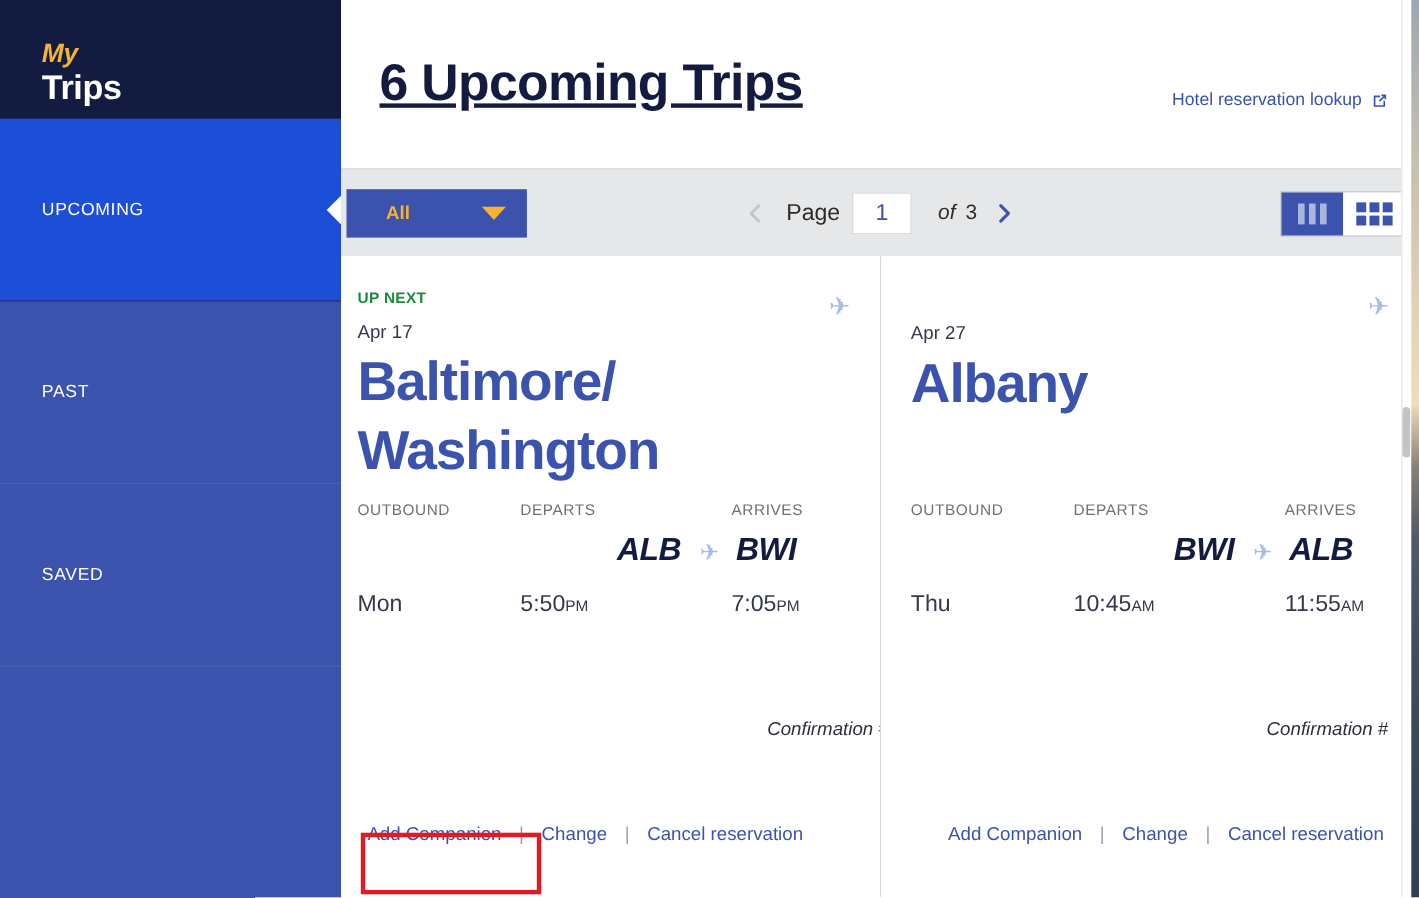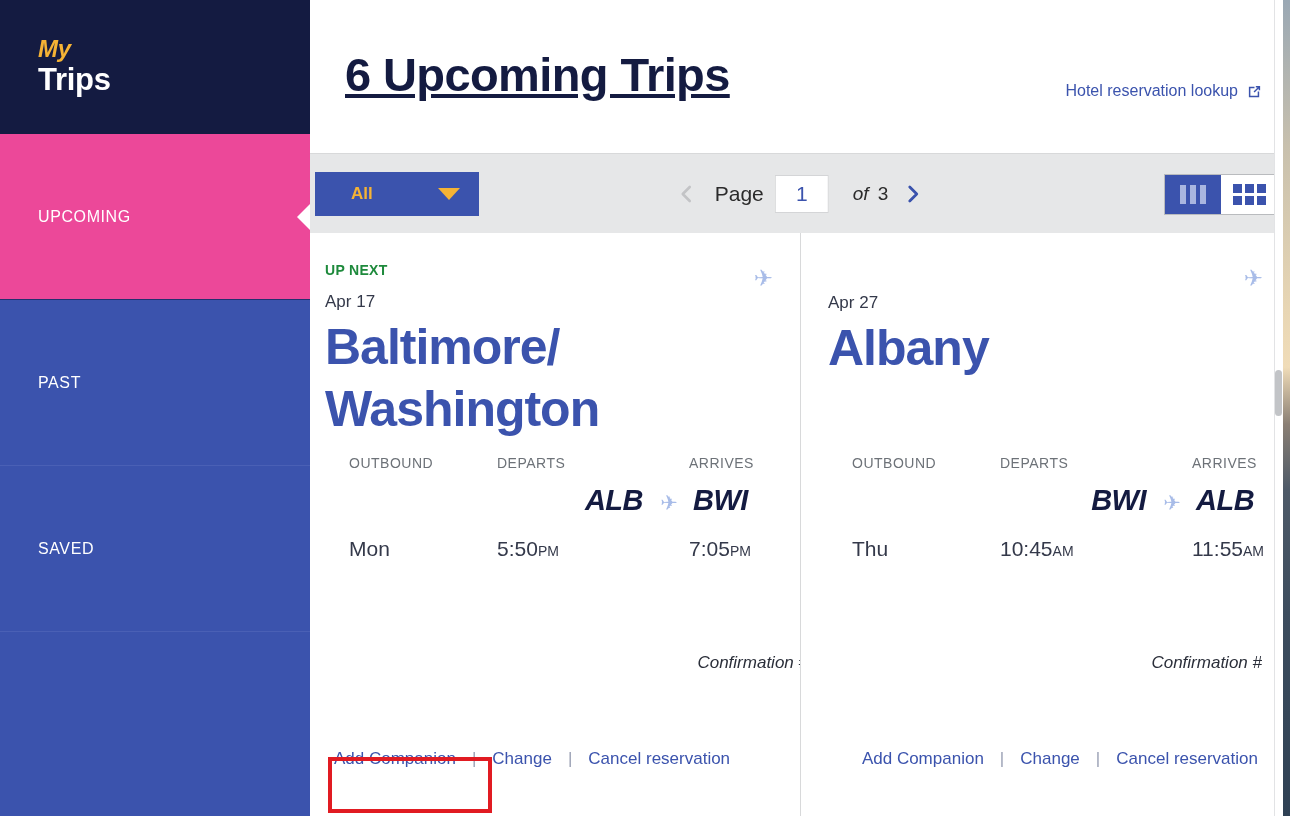--- a/index.html
+++ b/index.html
@@ -19,21 +19,21 @@
   
   .sidebar {
     width: 310px;
     height: 816px;
     flex: 0 0 310px;
     background: #3b53ad;
     position: relative;
     z-index: 3;
   }
   .brand {
-    height: 134px;
+    height: 108px;
     background: #141b41;
     padding: 36px 0 0 38px;
   }
   .brand-my {
     color: #f5b335;
     font-size: 24px;
     font-style: italic;
     font-weight: bold;
     line-height: 26px;
     letter-spacing: -0.3px;
@@ -50,21 +50,21 @@
     height: 166px;
     display: flex;
     align-items: center;
     padding-left: 38px;
     color: #ffffff;
     font-size: 16px;
     letter-spacing: 0.6px;
     border-bottom: 1px solid #4a60b5;
   }
   .nav-item.selected {
-    background: #ec4899;
+    background: #1d4ed8;
     border-bottom-color: #23306e;
   }
   .nav-item.selected .nav-pointer {
     position: absolute;
     right: 0;
     top: 50%;
     transform: translateY(-50%);
     width: 0; height: 0;
     border-top: 13px solid transparent;
     border-bottom: 13px solid transparent;
@@ -261,21 +261,20 @@
     letter-spacing: -1px;
     margin-top: 3px;
     max-width: 330px;
   }
 
   .leg {
     position: absolute;
     left: 15px;
     right: 20px;
     top: 222px;
-    margin-left: 24px;
   }
   .card + .card .leg { left: 27px; }
   .leg-heads, .leg-codes, .leg-times {
     display: flex;
     align-items: baseline;
   }
   .col-out { width: 148px; flex: 0 0 148px; }
   .col-dep { width: 152px; flex: 0 0 152px; text-align: right; padding-right: 6px; }
   .col-mid { width: 40px; flex: 0 0 40px; text-align: center; }
   .col-arr { width: 150px; flex: 0 0 150px; padding-left: 4px; }

